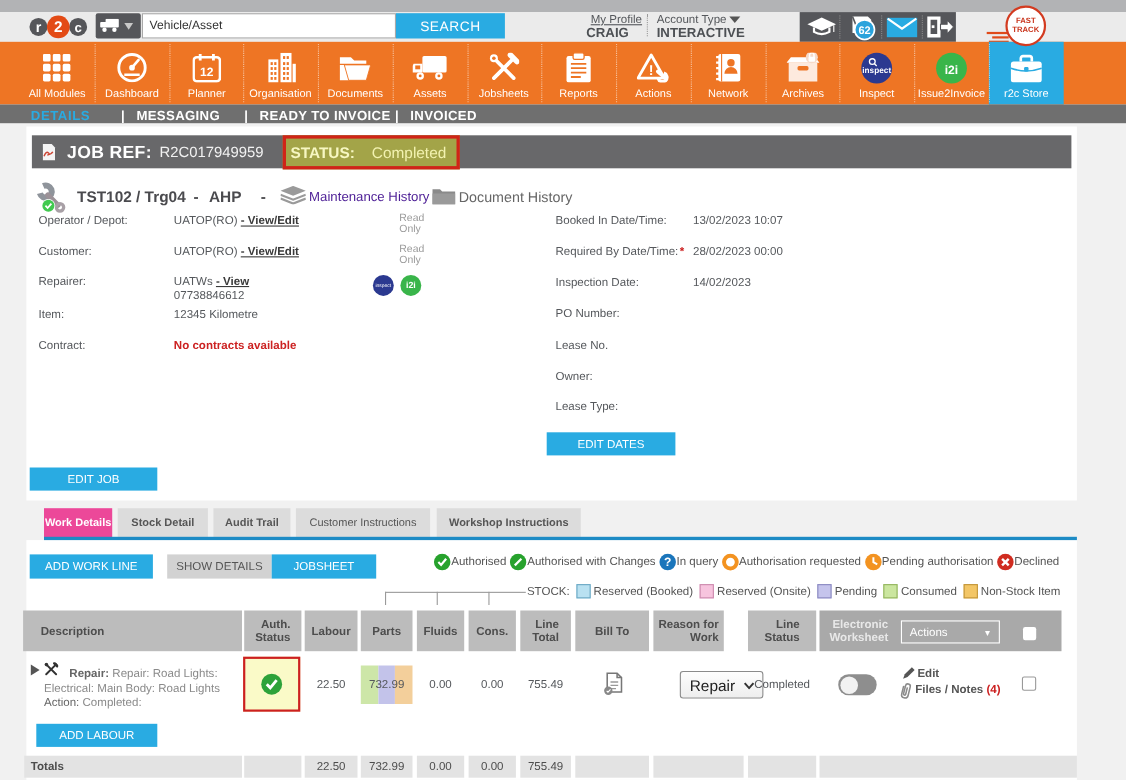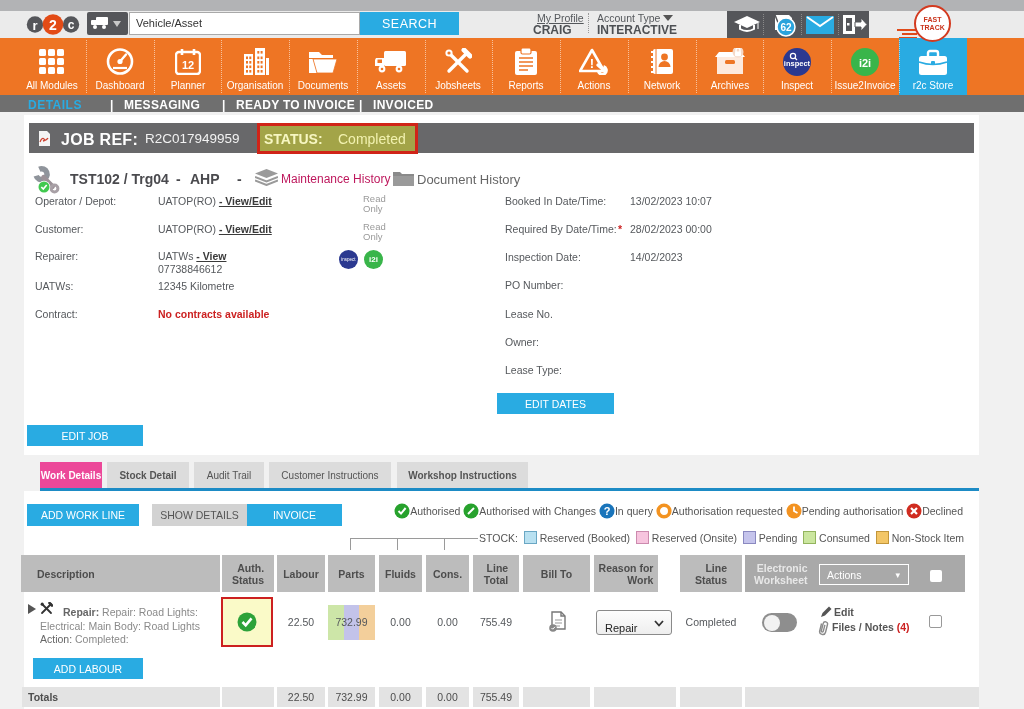--- a/index.html
+++ b/index.html
@@ -316,39 +316,39 @@
 </svg>
 <div class="abs" style="left:70px;top:171px;font-size:14px;font-weight:bold;color:#4a4a4e">TST102 / Trg04</div>
 <div class="abs" style="left:176px;top:171px;font-size:14px;font-weight:bold;color:#4a4a4e">-</div>
 <div class="abs" style="left:190px;top:171px;font-size:14px;font-weight:bold;color:#4a4a4e">AHP</div>
 <div class="abs" style="left:237px;top:171px;font-size:14px;font-weight:bold;color:#4a4a4e">-</div>
 <svg class="abs" style="left:255px;top:169px" width="23" height="17" viewBox="0 0 23 17">
 <path d="M11.5 0 L23 4.5 L11.5 9 L0 4.5 Z" fill="#9a9a9a"></path>
 <path d="M0 8 L11.5 12.5 L23 8" fill="none" stroke="#9a9a9a" stroke-width="2"></path>
 <path d="M0 11.5 L11.5 16 L23 11.5" fill="none" stroke="#9a9a9a" stroke-width="2"></path>
 </svg>
-<div class="abs" style="left:281px;top:172px;font-size:12px;color:#be185d">Maintenance History</div>
+<div class="abs" style="left:281px;top:172px;font-size:12px;color:#4c1d95">Maintenance History</div>
 <svg class="abs" style="left:393px;top:170px" width="21" height="16" viewBox="0 0 21 16">
 <path d="M0 2 h7 l2 2 h12 v12 h-21 z" fill="#8a8a8a"></path>
 <path d="M0 6 h21 v10 h-21 z" fill="#9a9a9a"></path>
 </svg>
 <div class="abs" style="left:417px;top:171.5px;font-size:13px;color:#666">Document History</div>
 
 <div class="lbl" style="left:35px;top:195px">Operator / Depot:</div>
 <div class="val" style="left:158px;top:195px">UATOP(RO) <span class="lnk">- View/Edit</span></div>
 <div class="abs" style="left:363px;top:194px;font-size:9.5px;color:#9a9a9a;line-height:10px">Read<br>Only</div>
 <div class="lbl" style="left:35px;top:223px">Customer:</div>
 <div class="val" style="left:158px;top:223px">UATOP(RO) <span class="lnk">- View/Edit</span></div>
 <div class="abs" style="left:363px;top:222px;font-size:9.5px;color:#9a9a9a;line-height:10px">Read<br>Only</div>
 <div class="lbl" style="left:35px;top:250px">Repairer:</div>
 <div class="val" style="left:158px;top:250px">UATWs <span class="lnk">- View</span></div>
 <div class="val" style="left:158px;top:263px">07738846612</div>
 <div class="abs" style="left:339px;top:250px;width:19px;height:19px;border-radius:50%;background:#2b3990;color:#fff;font-size:4.5px;display:flex;align-items:center;justify-content:center">inspect</div>
 <div class="abs" style="left:364px;top:250px;width:19px;height:19px;border-radius:50%;background:#39b54a;color:#fff;font-size:8px;font-weight:bold;display:flex;align-items:center;justify-content:center">i2i</div>
-<div class="lbl" style="left:35px;top:280px">UATWs:</div>
+<div class="lbl" style="left:35px;top:280px">Item:</div>
 <div class="val" style="left:158px;top:280px">12345 Kilometre</div>
 <div class="lbl" style="left:35px;top:308px">Contract:</div>
 <div class="abs" style="left:158px;top:308px;color:#cc2222;font-weight:bold">No contracts available</div>
 
 <div class="lbl" style="left:505px;top:195px">Booked In Date/Time:</div>
 <div class="val" style="left:630px;top:195px">13/02/2023 10:07</div>
 <div class="lbl" style="left:505px;top:223px">Required By Date/Time:</div>
 <div class="abs" style="left:618px;top:223px;color:#cc2222;font-weight:bold">*</div>
 <div class="val" style="left:630px;top:223px">28/02/2023 00:00</div>
 <div class="lbl" style="left:505px;top:251px">Inspection Date:</div>
@@ -357,28 +357,28 @@
 <div class="lbl" style="left:505px;top:308px">Lease No.</div>
 <div class="lbl" style="left:505px;top:336px">Owner:</div>
 <div class="lbl" style="left:505px;top:364px">Lease Type:</div>
 <div class="btn" style="left:497px;top:393px;width:117px;height:21px">EDIT DATES</div>
 <div class="btn" style="left:27px;top:425px;width:116px;height:21px">EDIT JOB</div>
 
 <div class="abs" style="left:24px;top:491px;width:955px;height:218px;background:#fff"></div>
 
 <div class="abs" style="left:40px;top:462px;width:62px;height:27px;background:#ec4899;color:#fff;font-weight:bold;font-size:10px;display:flex;align-items:center;justify-content:center;white-space:nowrap">Work Details</div>
 <div class="abs" style="left:107px;top:462px;width:82px;height:27px;background:#dcdcdc;color:#555;font-weight:bold;font-size:10px;display:flex;align-items:center;justify-content:center">Stock Detail</div>
-<div class="abs" style="left:194px;top:462px;width:70px;height:27px;background:#dcdcdc;color:#555;font-weight:normal;font-size:10px;display:flex;align-items:center;justify-content:center">Audit Trail</div>
+<div class="abs" style="left:194px;top:462px;width:70px;height:27px;background:#dcdcdc;color:#555;font-weight:bold;font-size:10px;display:flex;align-items:center;justify-content:center">Audit Trail</div>
 <div class="abs" style="left:269px;top:462px;width:122px;height:27px;background:#dcdcdc;color:#555;font-weight:normal;font-size:10px;display:flex;align-items:center;justify-content:center">Customer Instructions</div>
 <div class="abs" style="left:397px;top:462px;width:131px;height:27px;background:#dcdcdc;color:#555;font-weight:bold;font-size:10px;display:flex;align-items:center;justify-content:center">Workshop Instructions</div>
 <div class="abs" style="left:40px;top:488px;width:939px;height:3px;background:#1d8bc5"></div>
 
 <div class="btn" style="left:27px;top:504px;width:112px;height:22px">ADD WORK LINE</div>
 <div class="btn gbtn" style="left:152px;top:504px;width:95px;height:22px">SHOW DETAILS</div>
-<div class="btn" style="left:247px;top:504px;width:95px;height:22px">INVOICE</div>
+<div class="btn" style="left:247px;top:504px;width:95px;height:22px">JOBSHEET</div>
 
 <div class="abs" style="left:340px;top:502px;width:623px;height:17px;display:flex;align-items:center;justify-content:flex-end;color:#555;white-space:nowrap">
 <svg width="16" height="16" viewBox="0 0 16 16">
       <circle cx="8" cy="8" r="7.5" fill="#27a22d"></circle>
       <path d="M4.5 8 l2.5 2.6 L11.6 5" stroke="#fff" stroke-width="2" fill="none"></path>
     </svg>
     <span>Authorised&nbsp;</span>
 <svg width="16" height="16" viewBox="0 0 16 16">
       <circle cx="8" cy="8" r="7.5" fill="#27a22d"></circle>
       <path d="M5 11 L11 5" stroke="#fff" stroke-width="2"></path>
@@ -474,21 +474,21 @@
 <div class="num" style="left:379px;width:43px;top:616px">0.00</div>
 <div class="num" style="left:426px;width:43px;top:616px">0.00</div>
 <div class="num" style="left:473px;width:46px;top:616px">755.49</div>
 <svg class="abs" style="left:548px;top:611px" width="20" height="22" viewBox="0 0 20 22">
 <path d="M4 1 h9 l4 4 v13 h-13 z" fill="#fff" stroke="#777" stroke-width="1.4"></path>
 <path d="M13 1 v4 h4" fill="none" stroke="#777" stroke-width="1.4"></path>
 <path d="M7 9 h7 M7 12 h7 M7 15 h5" stroke="#999" stroke-width="1.2"></path>
 <circle cx="5" cy="17" r="3.8" fill="#888"></circle>
     <path d="M3.5 17 l1.2 1.2 L7 15.8" stroke="#fff" stroke-width="1" fill="none"></path>
 </svg>
-<div class="abs" style="left:596px;top:610px;width:76px;height:25px;background:linear-gradient(#fdfdfd,#eee);border:1px solid #8a8a8a;border-radius:3px;display:flex;align-items:flex-end;color:#222;font-size:11px">
+<div class="abs" style="left:618px;top:610px;width:76px;height:25px;background:linear-gradient(#fdfdfd,#eee);border:1px solid #8a8a8a;border-radius:3px;display:flex;align-items:center;color:#222;font-size:14px">
     <span style="margin-left:8px">Repair</span>
     <svg style="position:absolute;right:7px;top:9px" width="10" height="7" viewBox="0 0 10 7">
       <path d="M1 1 L5 5.5 L9 1" stroke="#333" stroke-width="1.8" fill="none"></path>
     </svg>
   </div>
 <div class="num" style="left:680px;width:62px;top:616px">Completed</div>
 <div class="abs" style="left:762px;top:613px;width:35px;height:19px;border-radius:10px;background:#8e8e8e"></div>
 <div class="abs" style="left:763.5px;top:614.5px;width:16px;height:16px;border-radius:50%;background:#f2f2f2"></div>
 <svg class="abs" style="left:820px;top:606px" width="12" height="12" viewBox="0 0 12 12">
     <path d="M1 11 l1.5 -4 L9 0.5 L11.5 3 L5 9.5 Z" fill="#555"></path>

